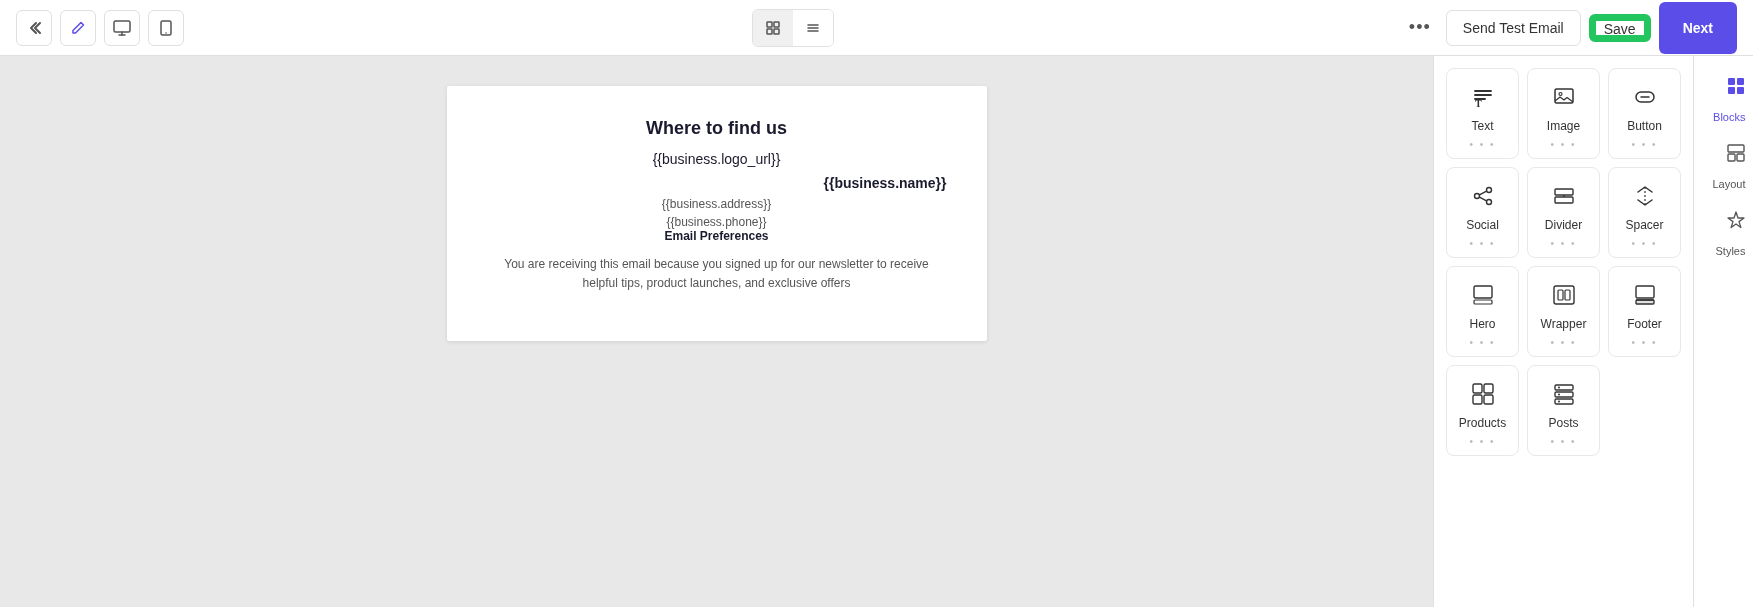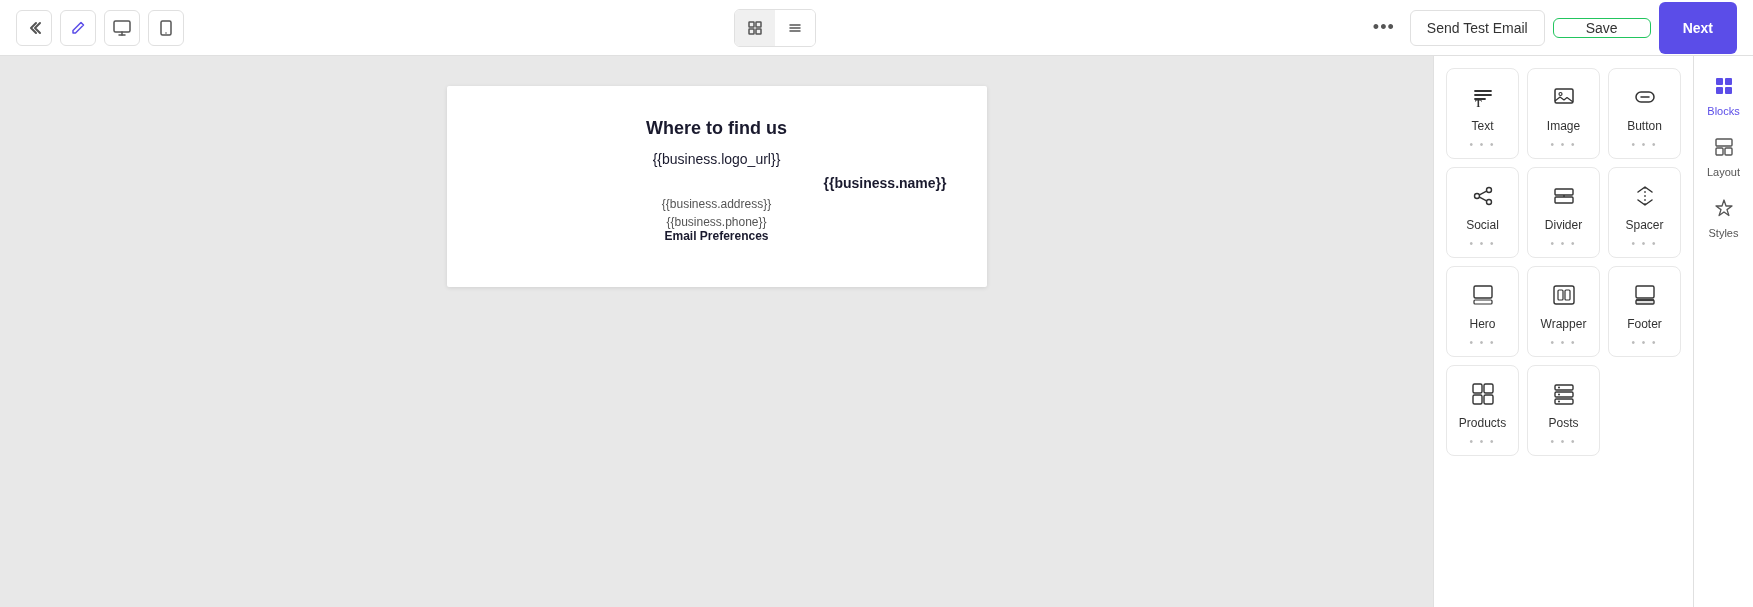--- a/index.html
+++ b/index.html
@@ -65,23 +65,23 @@
       border: 1px solid #e0e0e0;
       border-radius: 6px;
       background: #fff;
       cursor: pointer;
       font-size: 14px;
       color: #333;
       white-space: nowrap;
     }
 
     .btn-save {
-      height: 20px;
-      padding: 0 32px;
-      border: 1px solid #22c55e;
+      height: 28px;
+      padding: 0 8px;
+      border: 7px solid #22c55e;
       border-radius: 6px;
       background: #fff;
       cursor: pointer;
       font-size: 14px;
       color: #333;
     }
 
     .btn-next {
       height: 52px;
       padding: 0 24px;
@@ -200,22 +200,22 @@
       align-items: center;
       padding-top: 12px;
       gap: 4px;
     }
 
     .sidebar-icon-item {
       width: 52px;
       padding: 8px 4px;
       display: flex;
       flex-direction: column;
-      align-items: center;
-      gap: 9px;
+      align-items: flex-end;
+      gap: 15px;
       cursor: pointer;
       border-radius: 6px;
       color: #555;
     }
     .sidebar-icon-item.active { color: #5b4de8; }
 
     .sidebar-icon-item .icon-label {
       font-size: 11px;
       color: inherit;
     }
@@ -339,20 +339,23 @@
 <div class="main">
 
   <div class="canvas-area">
     <div class="email-preview">
       <div class="email-section-title">Where to find us</div>
       <div class="email-template-var">{{business.logo_url}}</div>
       <div class="email-business-name">{{business.name}}</div>
       <div class="email-address">{{business.address}}</div>
       <div class="email-phone">{{business.phone}}</div>
       <div class="email-pref-title">Email Preferences</div>
+      <div class="email-body-text">
+        <span>You are receiving this email because you signed up for our newsletter to receive helpful tips, product launches, and exclusive offers</span>
+      </div>
     </div>
   </div>
 
   <div class="right-sidebar">
 
     <div class="blocks-panel">
       <div class="blocks-grid">
 
         <div class="block-item">
           <div class="block-icon">

